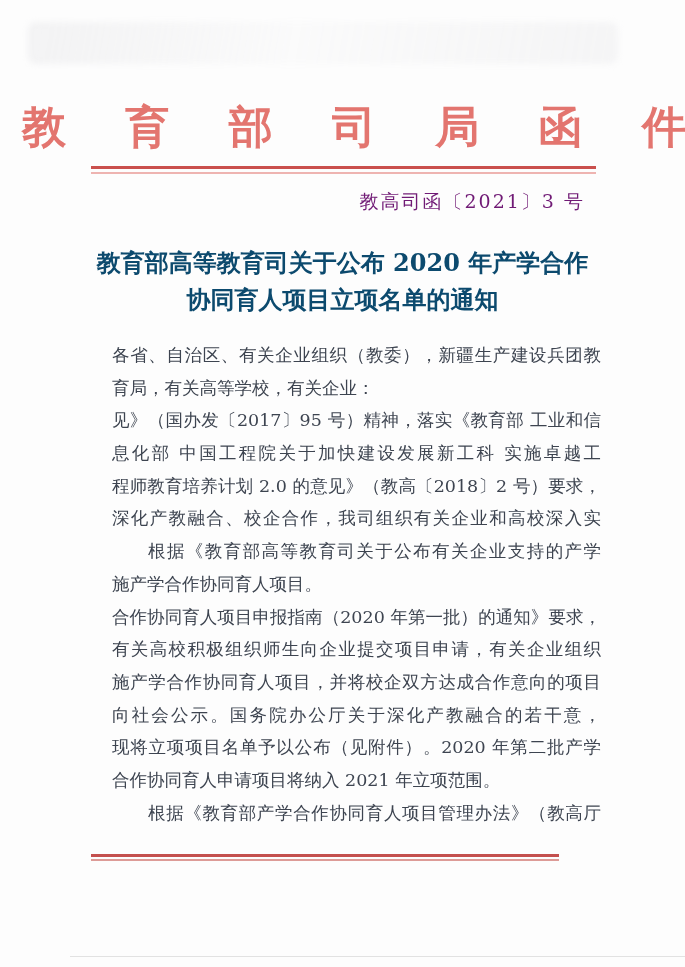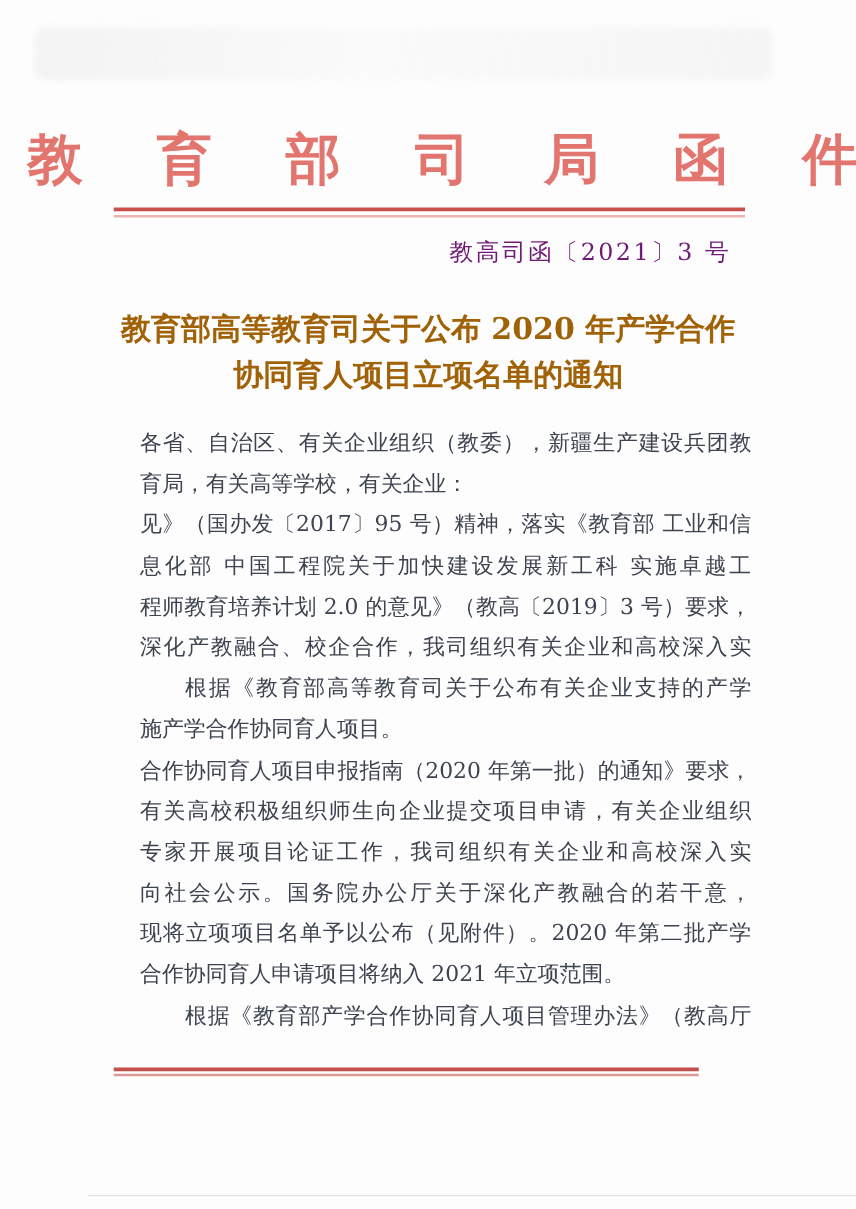--- a/index.html
+++ b/index.html
@@ -39,21 +39,21 @@
     position:absolute; top:189px; right:100px;
     font-size:19px; letter-spacing:2px;
     color:#701a75;
     white-space:nowrap;
   }
   .notice-title {
     position:absolute; top:244px; left:0; width:100%;
     text-align:center;
     font-size:24px; font-weight:bold;
     line-height:37px;
-    color:#a16207;
+    color:#0c4a6e;
   }
   .letter-body {
     position:absolute; top:339px; left:112px; width:489px;
     font-size:17.5px;
     color:#3d4450;
     text-align:justify;
   }
   .body-line {
     display:block;
     line-height:32.7px; height:32.7px;
@@ -83,27 +83,27 @@
   <div class="notice-title">
     <div>教育部高等教育司关于公布 2020 年产学合作</div>
     <div>协同育人项目立项名单的通知</div>
   </div>
 
   <div class="letter-body">
     <span class="body-line">各省、自治区、有关企业组织（教委），新疆生产建设兵团教</span>
     <span class="body-line short">育局，有关高等学校，有关企业：</span>
     <span class="body-line">见》（国办发〔2017〕95 号）精神，落实《教育部 工业和信</span>
     <span class="body-line">息化部 中国工程院关于加快建设发展新工科 实施卓越工</span>
-    <span class="body-line">程师教育培养计划 2.0 的意见》（教高〔2019〕3 号）要求，</span>
+    <span class="body-line">程师教育培养计划 2.0 的意见》（教高〔2018〕2 号）要求，</span>
     <span class="body-line">深化产教融合、校企合作，我司组织有关企业和高校深入实</span>
     <span class="body-line indent">根据《教育部高等教育司关于公布有关企业支持的产学</span>
     <span class="body-line short">施产学合作协同育人项目。</span>
     <span class="body-line">合作协同育人项目申报指南（2020 年第一批）的通知》要求，</span>
     <span class="body-line">有关高校积极组织师生向企业提交项目申请，有关企业组织</span>
-    <span class="body-line">专家开展项目论证工作，我司组织有关企业和高校深入实</span>
+    <span class="body-line">施产学合作协同育人项目，并将校企双方达成合作意向的项目</span>
     <span class="body-line">向社会公示。国务院办公厅关于深化产教融合的若干意，</span>
     <span class="body-line">现将立项项目名单予以公布（见附件）。2020 年第二批产学</span>
     <span class="body-line short">合作协同育人申请项目将纳入 2021 年立项范围。</span>
     <span class="body-line indent">根据《教育部产学合作协同育人项目管理办法》（教高厅</span>
   </div>
 
   <div class="rule rule-bottom-thick"></div>
   <div class="rule rule-bottom-thin"></div>
 
   <div class="scan-edge-line"></div>

